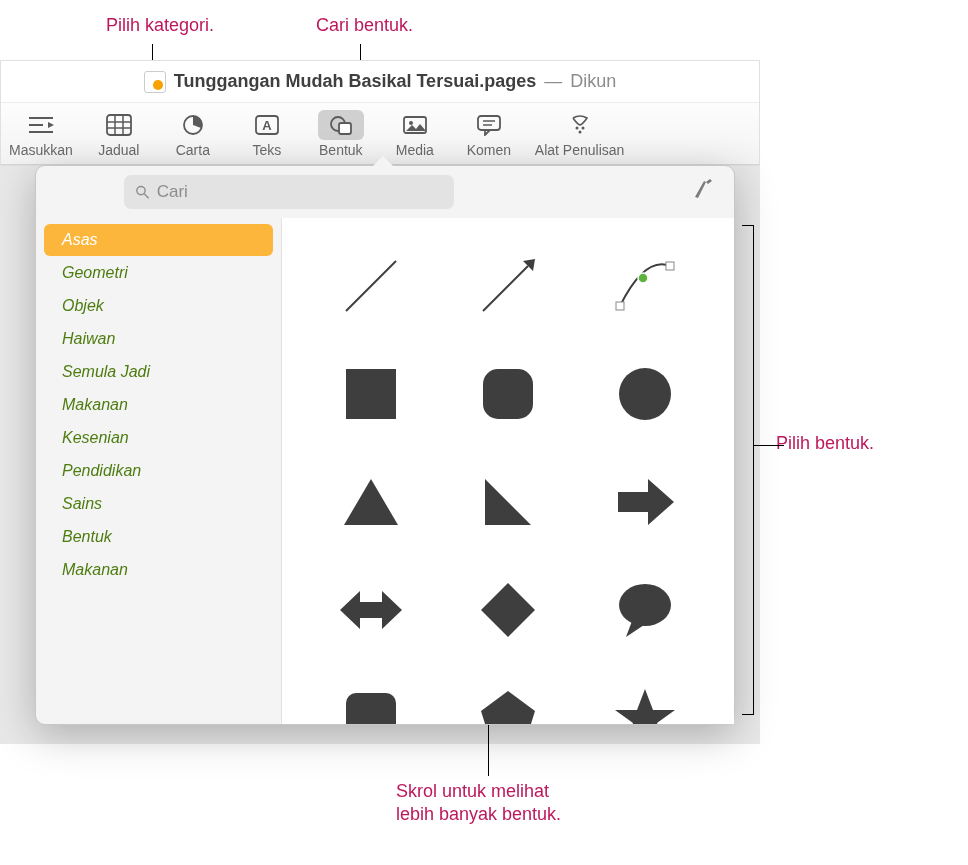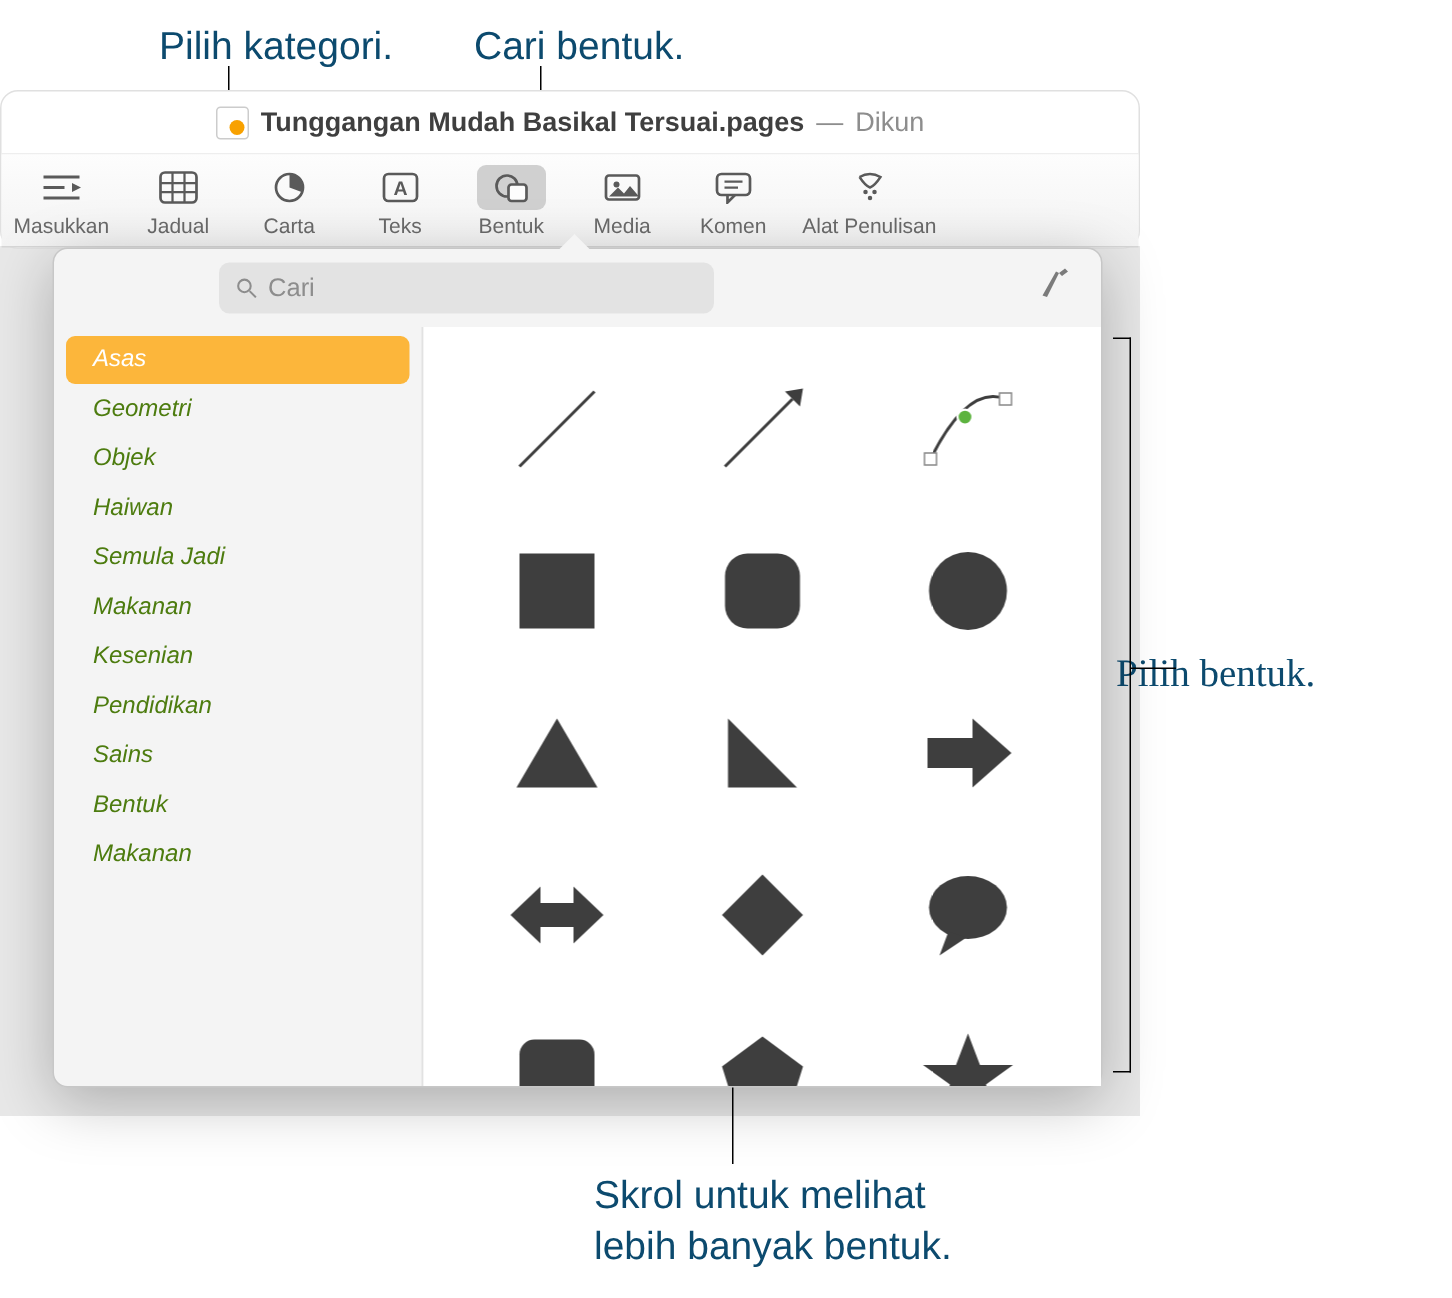--- a/index.html
+++ b/index.html
@@ -6,40 +6,40 @@
     body {
       font-family: -apple-system, "Helvetica Neue", Arial, sans-serif;
       background: #fff;
       width: 968px;
       height: 865px;
       position: relative;
       overflow: hidden;
     }
     .callout {
       position: absolute;
-      font-size: 26px;
-      color: #0c4a6e;
+      font-size: 18px;
+      color: #be185d;
       line-height: 1.3;
     }
     .callout-line {
       position: absolute;
       background: #000;
     }
     .callout-bracket {
       position: absolute;
       border-right: 1px solid #000;
     }
     .window {
       position: absolute;
       left: 0;
       top: 60px;
       width: 760px;
       background: #fff;
       border: 1px solid #e0e0e0;
-      border-radius: 12px;
+      border-radius: 0;
     }
     .titlebar {
       height: 42px;
       display: flex;
       align-items: center;
       justify-content: center;
       font-size: 18px;
       font-weight: 600;
       color: #3f3f3f;
       border-bottom: 1px solid #eee;
@@ -135,21 +135,21 @@
     }
     .search-wrap {
       flex: 1;
       display: flex;
       align-items: center;
       background: #e3e3e3;
       border-radius: 7px;
       height: 34px;
       padding: 0 10px;
       max-width: 330px;
-      margin-left: 92px;
+      margin-left: 70px;
     }
     .search-wrap input {
       border: none;
       background: transparent;
       outline: none;
       font-size: 17px;
       color: #4d4d4d;
       width: 100%;
     }
     .search-wrap input::placeholder { color: #8d8d8d; }
@@ -215,21 +215,21 @@
   </style>
 </head>
 <body>
 
 <div class="callout" style="left:106px; top:14px;">Pilih kategori.</div>
 <div class="callout-line" style="left:152px; top:44px; width:1px; height:197px;"></div>
 
 <div class="callout" style="left:316px; top:14px;">Cari bentuk.</div>
 <div class="callout-line" style="left:360px; top:44px; width:1px; height:140px;"></div>
 
-<div class="callout" style="left:744px; top:432px;font-family:Liberation Serif, serif;">Pilih bentuk.</div>
+<div class="callout" style="left:776px; top:432px;">Pilih bentuk.</div>
 <div class="callout-bracket" style="left:742px; top:225px; width:12px; height:490px; border-top:1px solid #000; border-bottom:1px solid #000;"></div>
 <div class="callout-line" style="left:754px; top:445px; width:30px; height:1px;"></div>
 
 <div class="callout" style="left:396px; top:780px; white-space:pre-line;">Skrol untuk melihat
 lebih banyak bentuk.</div>
 <div class="callout-line" style="left:488px; top:720px; width:1px; height:56px;"></div>
 
 <div class="window">
   <div class="titlebar">
     <span class="doc-icon"></span>

